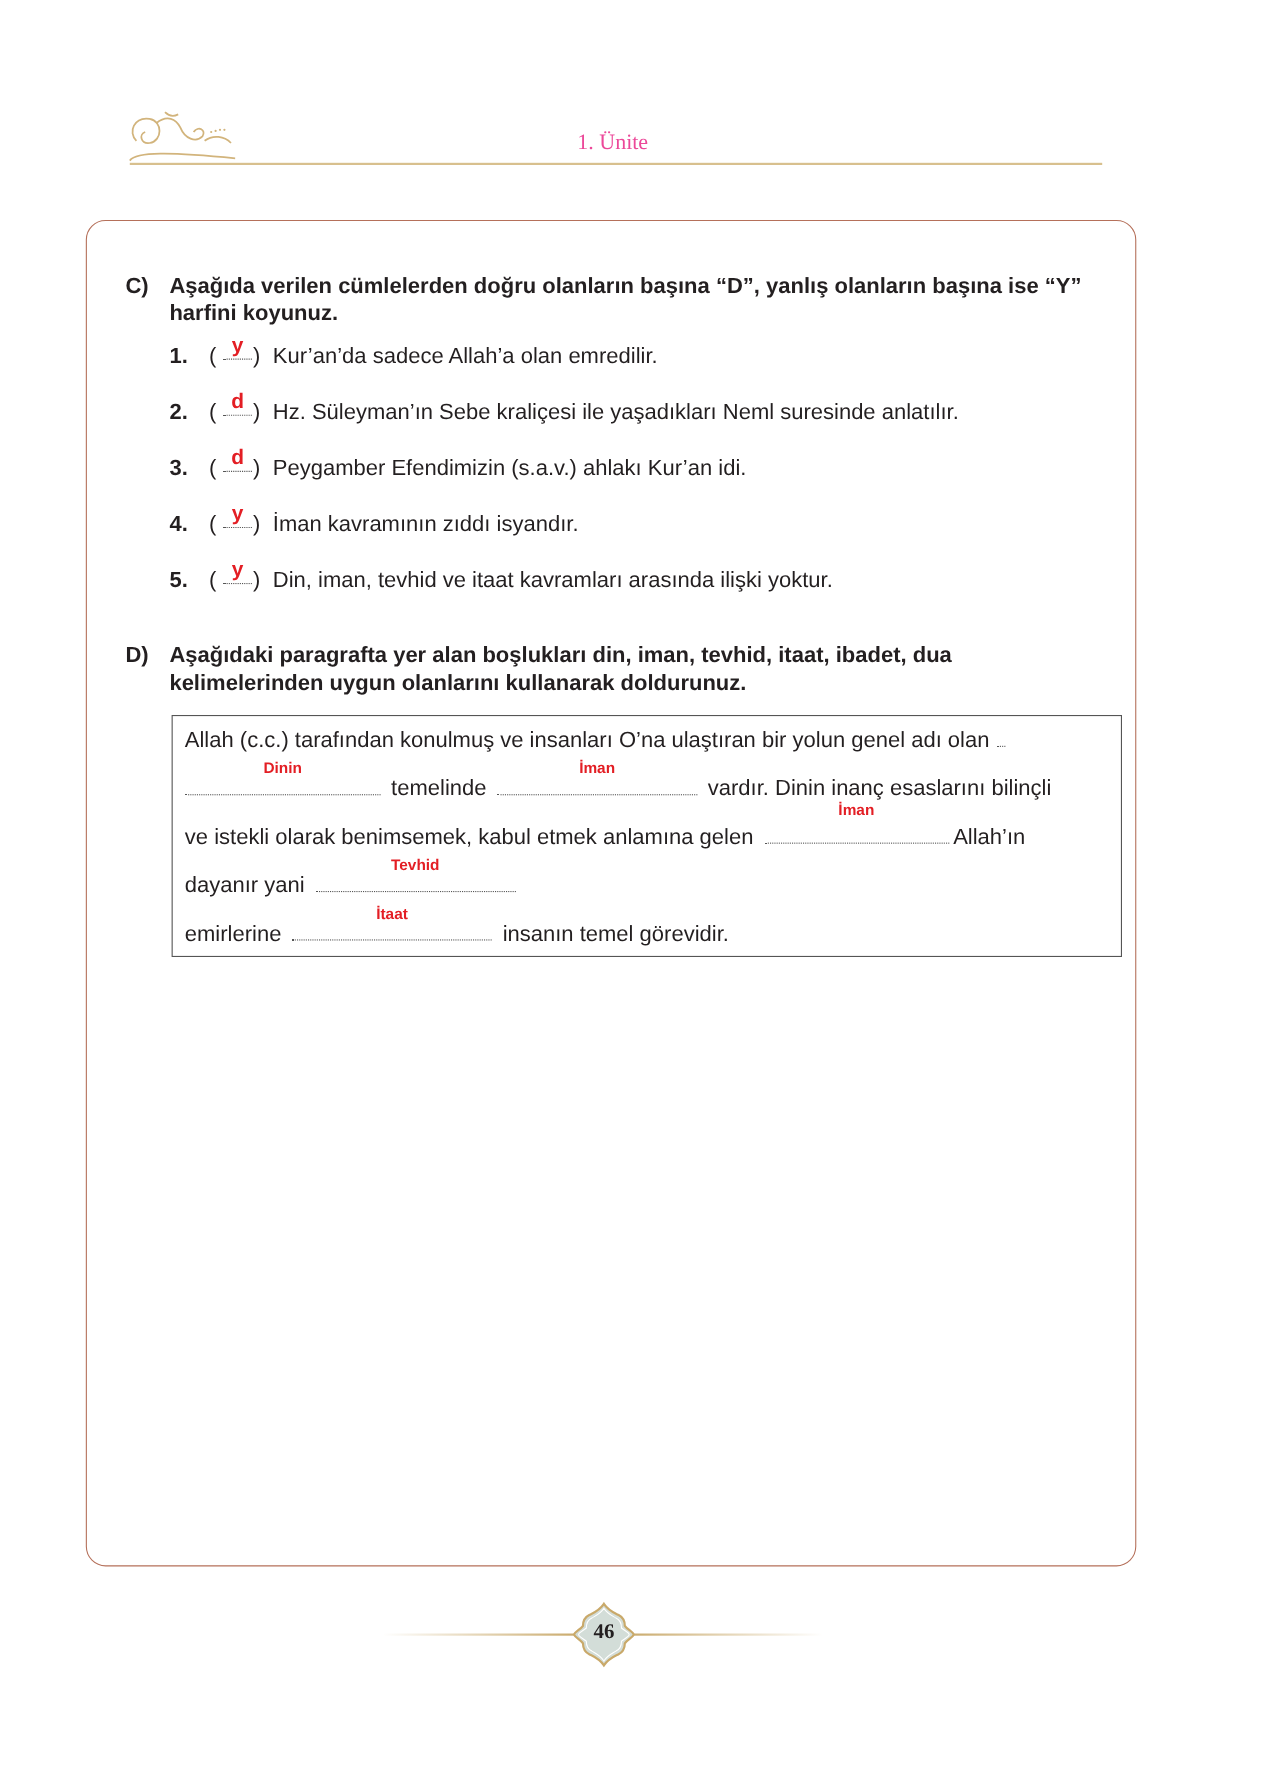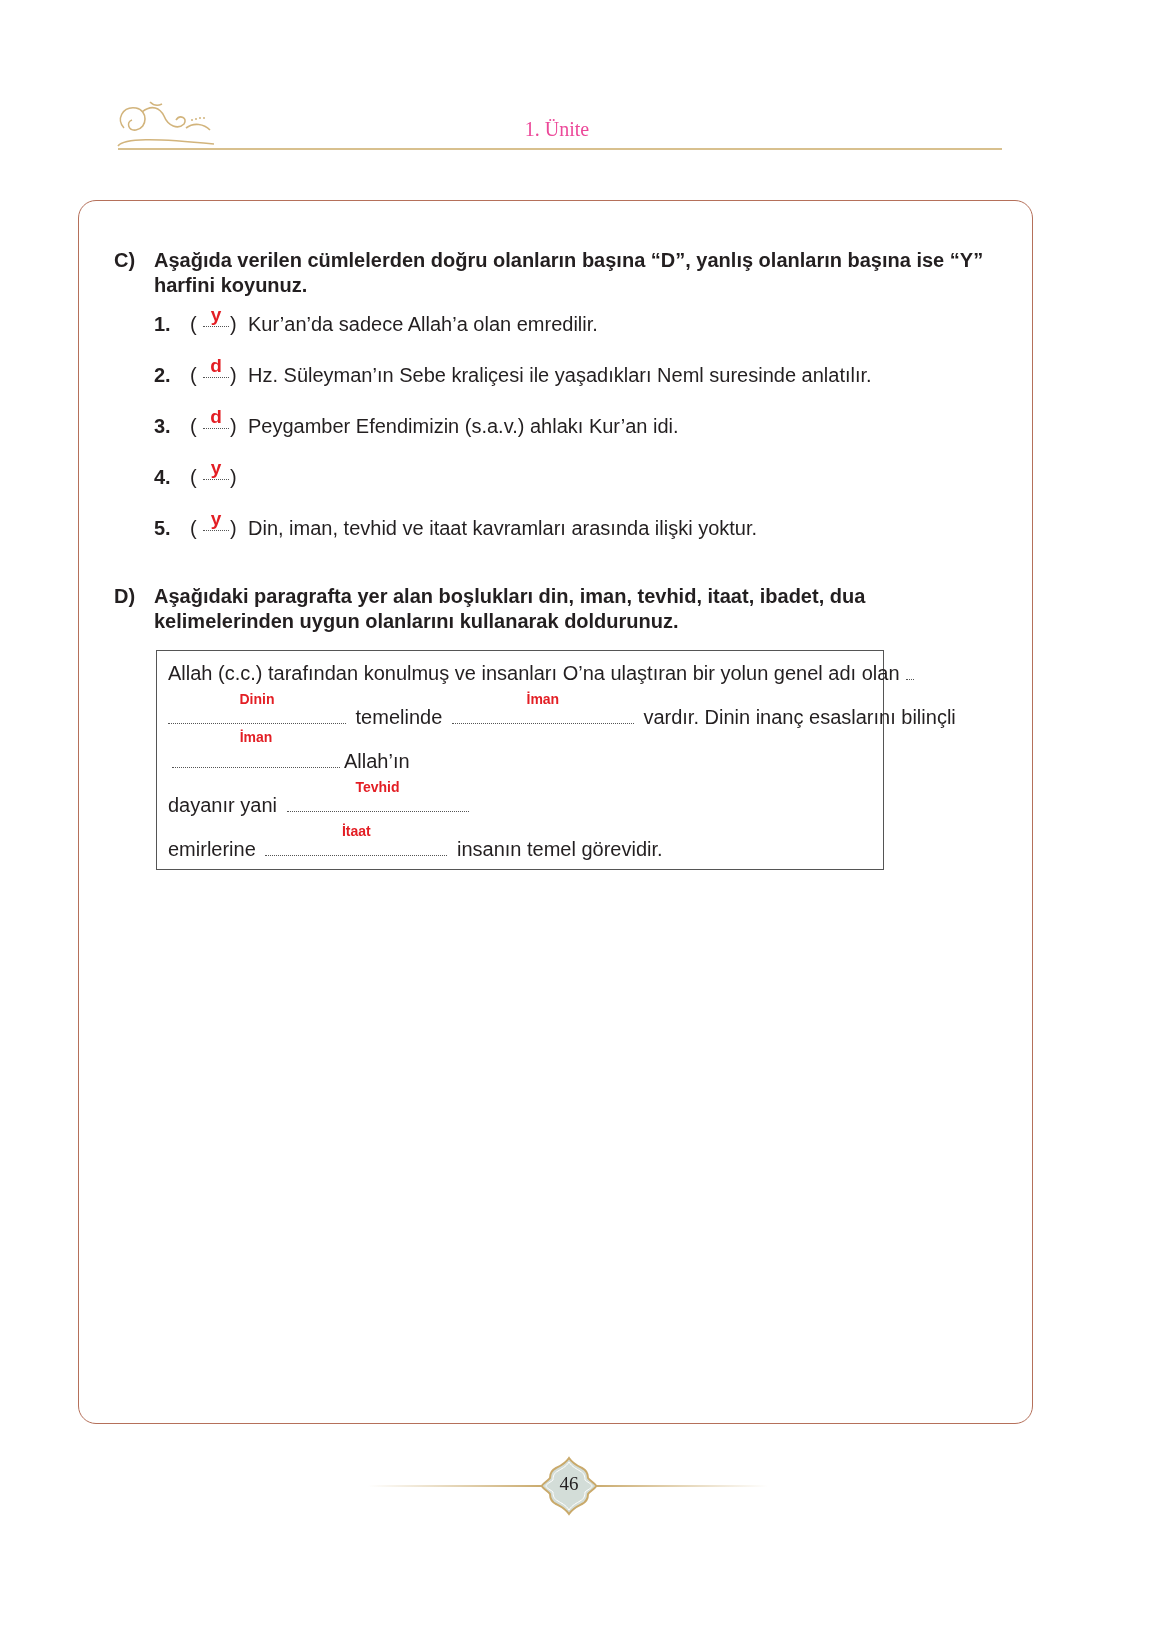--- a/index.html
+++ b/index.html
@@ -25,34 +25,34 @@
 
   .items { margin-top: 14px; margin-left: 40px; }
   .item { display: flex; align-items: baseline; font-size: 20px; height: 51px; line-height: 24px; }
   .item .num { width: 36px; font-weight: bold; flex: none; }
   .item .blank { width: 58px; flex: none; position: relative; }
   .item .blank .paren { color: #231f20; }
   .item .blank .ans { position: absolute; left: 13px; top: -8px; width: 26px; text-align: center;
     color: #e31e24; font-weight: bold; font-size: 19px; border-bottom: 1px dotted #555; line-height: 22px; }
   .item .stmt { flex: 1; }
 
-  .para-box { margin-top: 16px; margin-left: 42px; width: 728px; height: 220px;
+  .para-box { margin-top: 16px; margin-left: 42px; width: 864px; height: 220px;
     border: 1.5px solid #555; padding: 4px 10px 0 11px; font-size: 20px; }
   .para-line { height: 44px; line-height: 36px; white-space: nowrap; position: relative; }
   .fill { display: inline-block; position: relative; border-bottom: 1px dotted #555; height: 22px;
     vertical-align: baseline; margin: 0 4px; }
   .fill .word { position: absolute; left: 0; right: 0; top: -14px; text-align: center;
     color: #e31e24; font-weight: bold; font-size: 14px; line-height: 22px; }
   .fill.w180 { width: 178px; }
   .fill.w185 { width: 182px; }
   .fill.w168 { width: 168px; }
   .fill.w180b { width: 182px; }
   .fill.tiny { width: 8px; margin-left: 6px; }
 
-  .footer { position: absolute; left: 368px; top: 1456px; width: 400px; height: 60px; }
+  .footer { position: absolute; left: 348px; top: 1456px; width: 400px; height: 60px; font-weight: bold; }
   .footer .line { position: absolute; top: 29px; height: 2px; }
   .footer .line.left { left: 0; width: 178px; background: linear-gradient(to right, rgba(200,170,110,0), #c9a96a); }
   .footer .line.right { right: 0; width: 178px; background: linear-gradient(to left, rgba(200,170,110,0), #c9a96a); }
   .footer .badge { position: absolute; left: 172px; top: 0; width: 58px; height: 60px; }
   .footer .pagenum { position: absolute; left: 172px; top: 17px; width: 58px; text-align: center;
     font-family: "Liberation Serif", serif; font-size: 19px; color: #231f20; }
 </style>
 </head>
 <body>
 
@@ -95,20 +95,21 @@
       <span class="stmt">Hz. Süleyman’ın Sebe kraliçesi ile yaşadıkları Neml suresinde anlatılır.</span>
     </div>
     <div class="item">
       <span class="num">3.</span>
       <span class="blank"><span class="paren">(</span><span class="ans">d</span><span class="paren" style="position:absolute;left:40px;">)</span></span>
       <span class="stmt">Peygamber Efendimizin (s.a.v.) ahlakı Kur’an idi.</span>
     </div>
     <div class="item">
       <span class="num">4.</span>
       <span class="blank"><span class="paren">(</span><span class="ans">y</span><span class="paren" style="position:absolute;left:40px;">)</span></span>
+      <span class="stmt">İman kavramının zıddı isyandır.</span>
     </div>
     <div class="item">
       <span class="num">5.</span>
       <span class="blank"><span class="paren">(</span><span class="ans">y</span><span class="paren" style="position:absolute;left:40px;">)</span></span>
       <span class="stmt">Din, iman, tevhid ve itaat kavramları arasında ilişki yoktur.</span>
     </div>
   </div>
 </div>
 
 <div class="section" id="sec-d">
@@ -120,20 +121,21 @@
     <div class="para-line">
       <span>Allah (c.c.) tarafından konulmuş ve insanları O’na ulaştıran bir yolun genel adı olan</span><span class="fill tiny"></span>
     </div>
     <div class="para-line">
       <span class="fill w180" style="margin-left:0"><span class="word">Dinin</span></span>
       <span>temelinde</span>
       <span class="fill w185"><span class="word">İman</span></span>
       <span>vardır. Dinin inanç esaslarını bilinçli</span>
     </div>
     <div class="para-line">
+      <span>ve istekli olarak benimsemek, kabul etmek anlamına gelen</span>
       <span class="fill w168"><span class="word" style="top:-20px">İman</span></span><span>Allah’ın</span>
     </div>
     <div class="para-line">
       <span>dayanır yani</span>
       <span class="fill w180b"><span class="word">Tevhid</span></span>
     </div>
     <div class="para-line">
       <span>emirlerine</span>
       <span class="fill w180b"><span class="word">İtaat</span></span>
       <span>insanın temel görevidir.</span>

